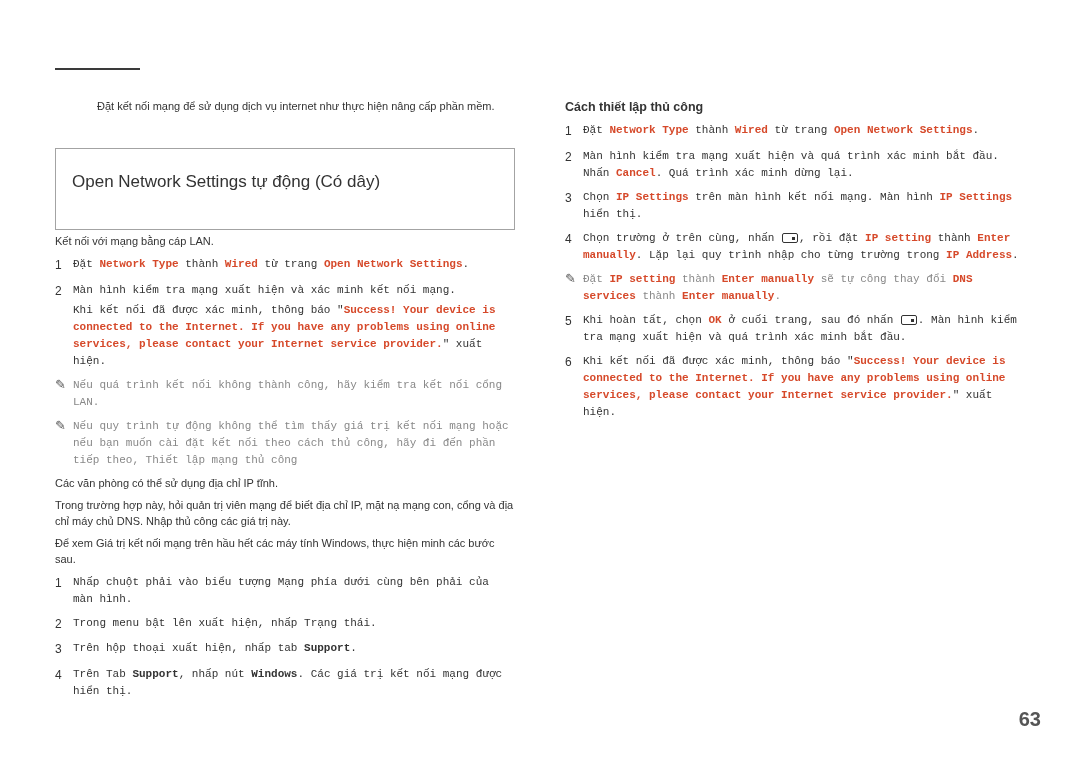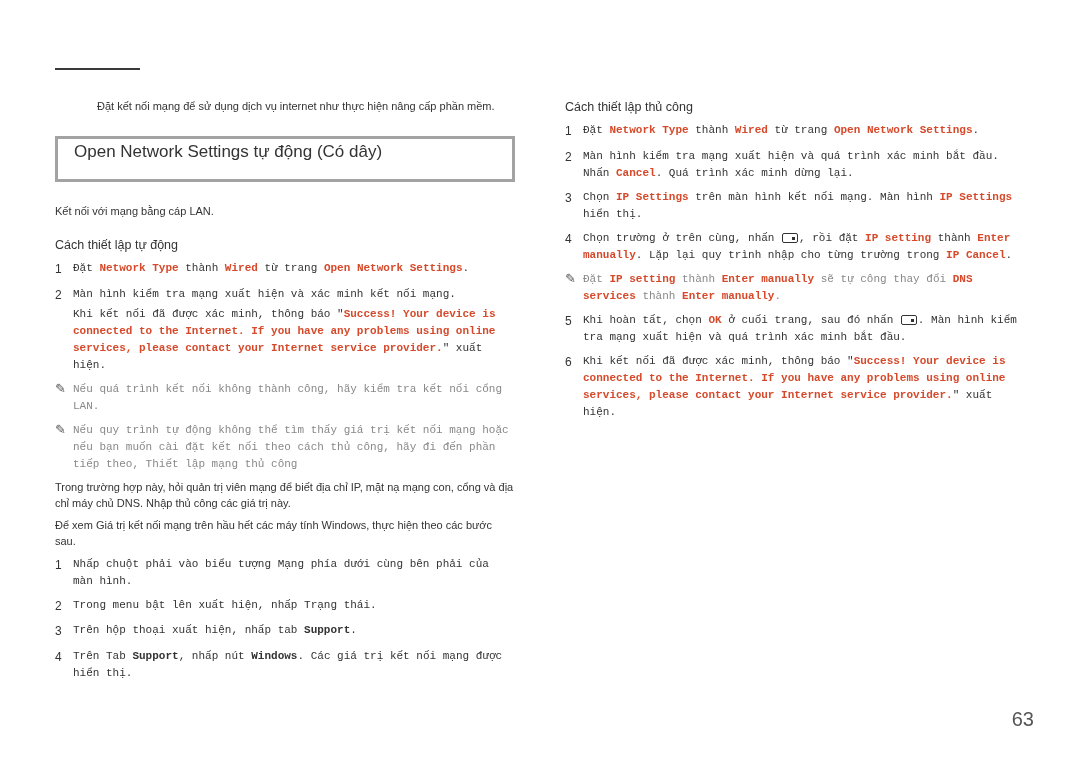--- a/index.html
+++ b/index.html
@@ -21,46 +21,46 @@
     background: #3a3a3a;
   }
   .columns {
     display: flex;
     gap: 50px;
     margin-top: 40px;
   }
   .col { flex: 1; }
   .intro {
     font-size: 11px;
-    margin-bottom: 24px;
+    margin-bottom: 36px;
     color: #333;
     padding-left: 42px;
   }
   .h2 {
     font-size: 17px;
     font-weight: 400;
     color: #333;
     margin-bottom: 14px;
     padding: 2px 6px;
     display: inline-block;
   }
   .boxed {
-    border: 3px solid #a3a3a3;
-    padding: 1px 10px;
-    margin-bottom: 22px;
+    border: 1px solid #a3a3a3;
+    padding: 21px 10px;
+    margin-bottom: 4px;
   }
   .para {
     font-size: 11px;
     color: #333;
     margin-bottom: 6px;
     line-height: 1.45;
   }
   .h3 {
     font-size: 12.5px;
-    font-weight: 400;
+    font-weight: 700;
     color: #333;
     margin-top: 18px;
     margin-bottom: 8px;
   }
   .list { list-style: none; }
   .list .li {
     display: flex;
     font-size: 11px;
     line-height: 1.55;
     margin-bottom: 7px;
@@ -83,24 +83,24 @@
   .red { color: #d6492a; }
   .gray { color: #888; }
   .sub {
     margin-left: 0;
     margin-top: 3px;
     display: block;
   }
   .page-num {
     position: absolute;
     bottom: 32px;
-    right: 46px;
+    right: 39px;
     font-size: 20px;
     color: #555;
-    font-weight: 400;
+    font-weight: 700;
   }
   .enter-icon {
     display: inline-block;
     width: 16px;
     height: 10px;
     border: 1px solid #333;
     border-radius: 2px;
     position: relative;
     vertical-align: middle;
     margin: 0 1px;
@@ -124,21 +124,20 @@
 <div class="columns">
 
   <div class="col">
     <p class="intro">Đặt kết nối mạng để sử dụng dịch vụ internet như thực hiện nâng cấp phần mềm.</p>
 
     <div class="boxed">
       <span class="h2">Open Network Settings tự động (Có dây)</span>
     </div>
     <p class="para">Kết nối với mạng bằng cáp LAN.</p>
 
-    <div class="h3">Cách thiết lập tự động</div>
     <div class="list" id="auto-steps">
         <div class="li">
           <div class="num">1</div>
           <div class="txt">Đặt <span class="red"><b>Network Type</b></span> thành <span class="red"><b>Wired</b></span> từ trang <span class="red"><b>Open Network Settings</b></span>.</div>
         </div>
         <div class="li">
           <div class="num">2</div>
           <div class="txt">Màn hình kiểm tra mạng xuất hiện và xác minh kết nối mạng.<br><span class="sub">Khi kết nối đã được xác minh, thông báo "<span class="red"><b>Success! Your device is connected to the Internet. If you have any problems using online services, please contact your Internet service provider.</b></span>" xuất hiện.</span></div>
         </div>
       </div>
@@ -146,23 +145,24 @@
         <div class="li">
           <div class="iconcell">✎</div>
           <div class="txt gray">Nếu quá trình kết nối không thành công, hãy kiểm tra kết nối cổng LAN.</div>
         </div>
         <div class="li">
           <div class="iconcell">✎</div>
           <div class="txt gray">Nếu quy trình tự động không thể tìm thấy giá trị kết nối mạng hoặc nếu bạn muốn cài đặt kết nối theo cách thủ công, hãy đi đến phần tiếp theo, Thiết lập mạng thủ công</div>
         </div>
       </div>
 
+    <p class="para">Các văn phòng có thể sử dụng địa chỉ IP tĩnh.</p>
     <p class="para">Trong trường hợp này, hỏi quản trị viên mạng để biết địa chỉ IP, mặt nạ mạng con, cổng và địa chỉ máy chủ DNS. Nhập thủ công các giá trị này.</p>
 
-    <p class="para">Để xem Giá trị kết nối mạng trên hầu hết các máy tính Windows, thực hiện theo các bước sau.</p>
+    <p class="para">Để xem Giá trị kết nối mạng trên hầu hết các máy tính Windows, thực hiện minh các bước sau.</p>
     <div class="list" id="view-steps">
         <div class="li">
           <div class="num">1</div>
           <div class="txt">Nhấp chuột phải vào biểu tượng Mạng phía dưới cùng bên phải của màn hình.</div>
         </div>
         <div class="li">
           <div class="num">2</div>
           <div class="txt">Trong menu bật lên xuất hiện, nhấp Trạng thái.</div>
         </div>
         <div class="li">
@@ -186,21 +186,21 @@
         <div class="li">
           <div class="num">2</div>
           <div class="txt">Màn hình kiểm tra mạng xuất hiện và quá trình xác minh bắt đầu. Nhấn <span class="red"><b>Cancel</b></span>. Quá trình xác minh dừng lại.</div>
         </div>
         <div class="li">
           <div class="num">3</div>
           <div class="txt">Chọn <span class="red"><b>IP Settings</b></span> trên màn hình kết nối mạng. Màn hình <span class="red"><b>IP Settings</b></span> hiển thị.</div>
         </div>
         <div class="li">
           <div class="num">4</div>
-          <div class="txt">Chọn trường ở trên cùng, nhấn <span class="enter-icon"></span>, rồi đặt <span class="red"><b>IP setting</b></span> thành <span class="red"><b>Enter manually</b></span>. Lặp lại quy trình nhập cho từng trường trong <span class="red"><b>IP Cancel</b></span>.</div>
+          <div class="txt">Chọn trường ở trên cùng, nhấn <span class="enter-icon"></span>, rồi đặt <span class="red"><b>IP setting</b></span> thành <span class="red"><b>Enter manually</b></span>. Lặp lại quy trình nhập cho từng trường trong <span class="red"><b>IP Address</b></span>.</div>
         </div>
         <div class="li">
           <div class="iconcell">✎</div>
           <div class="txt"><span class="gray">Đặt </span><span class="red"><b>IP setting</b></span><span class="gray"> thành </span><span class="red"><b>Enter manually</b></span><span class="gray"> sẽ tự công thay đổi </span><span class="red"><b>DNS services</b></span><span class="gray"> thành </span><span class="red"><b>Enter manually</b></span><span class="gray">.</span></div>
         </div>
         <div class="li">
           <div class="num">5</div>
           <div class="txt">Khi hoàn tất, chọn <span class="red"><b>OK</b></span> ở cuối trang, sau đó nhấn <span class="enter-icon"></span>. Màn hình kiểm tra mạng xuất hiện và quá trình xác minh bắt đầu.</div>
         </div>
         <div class="li">

